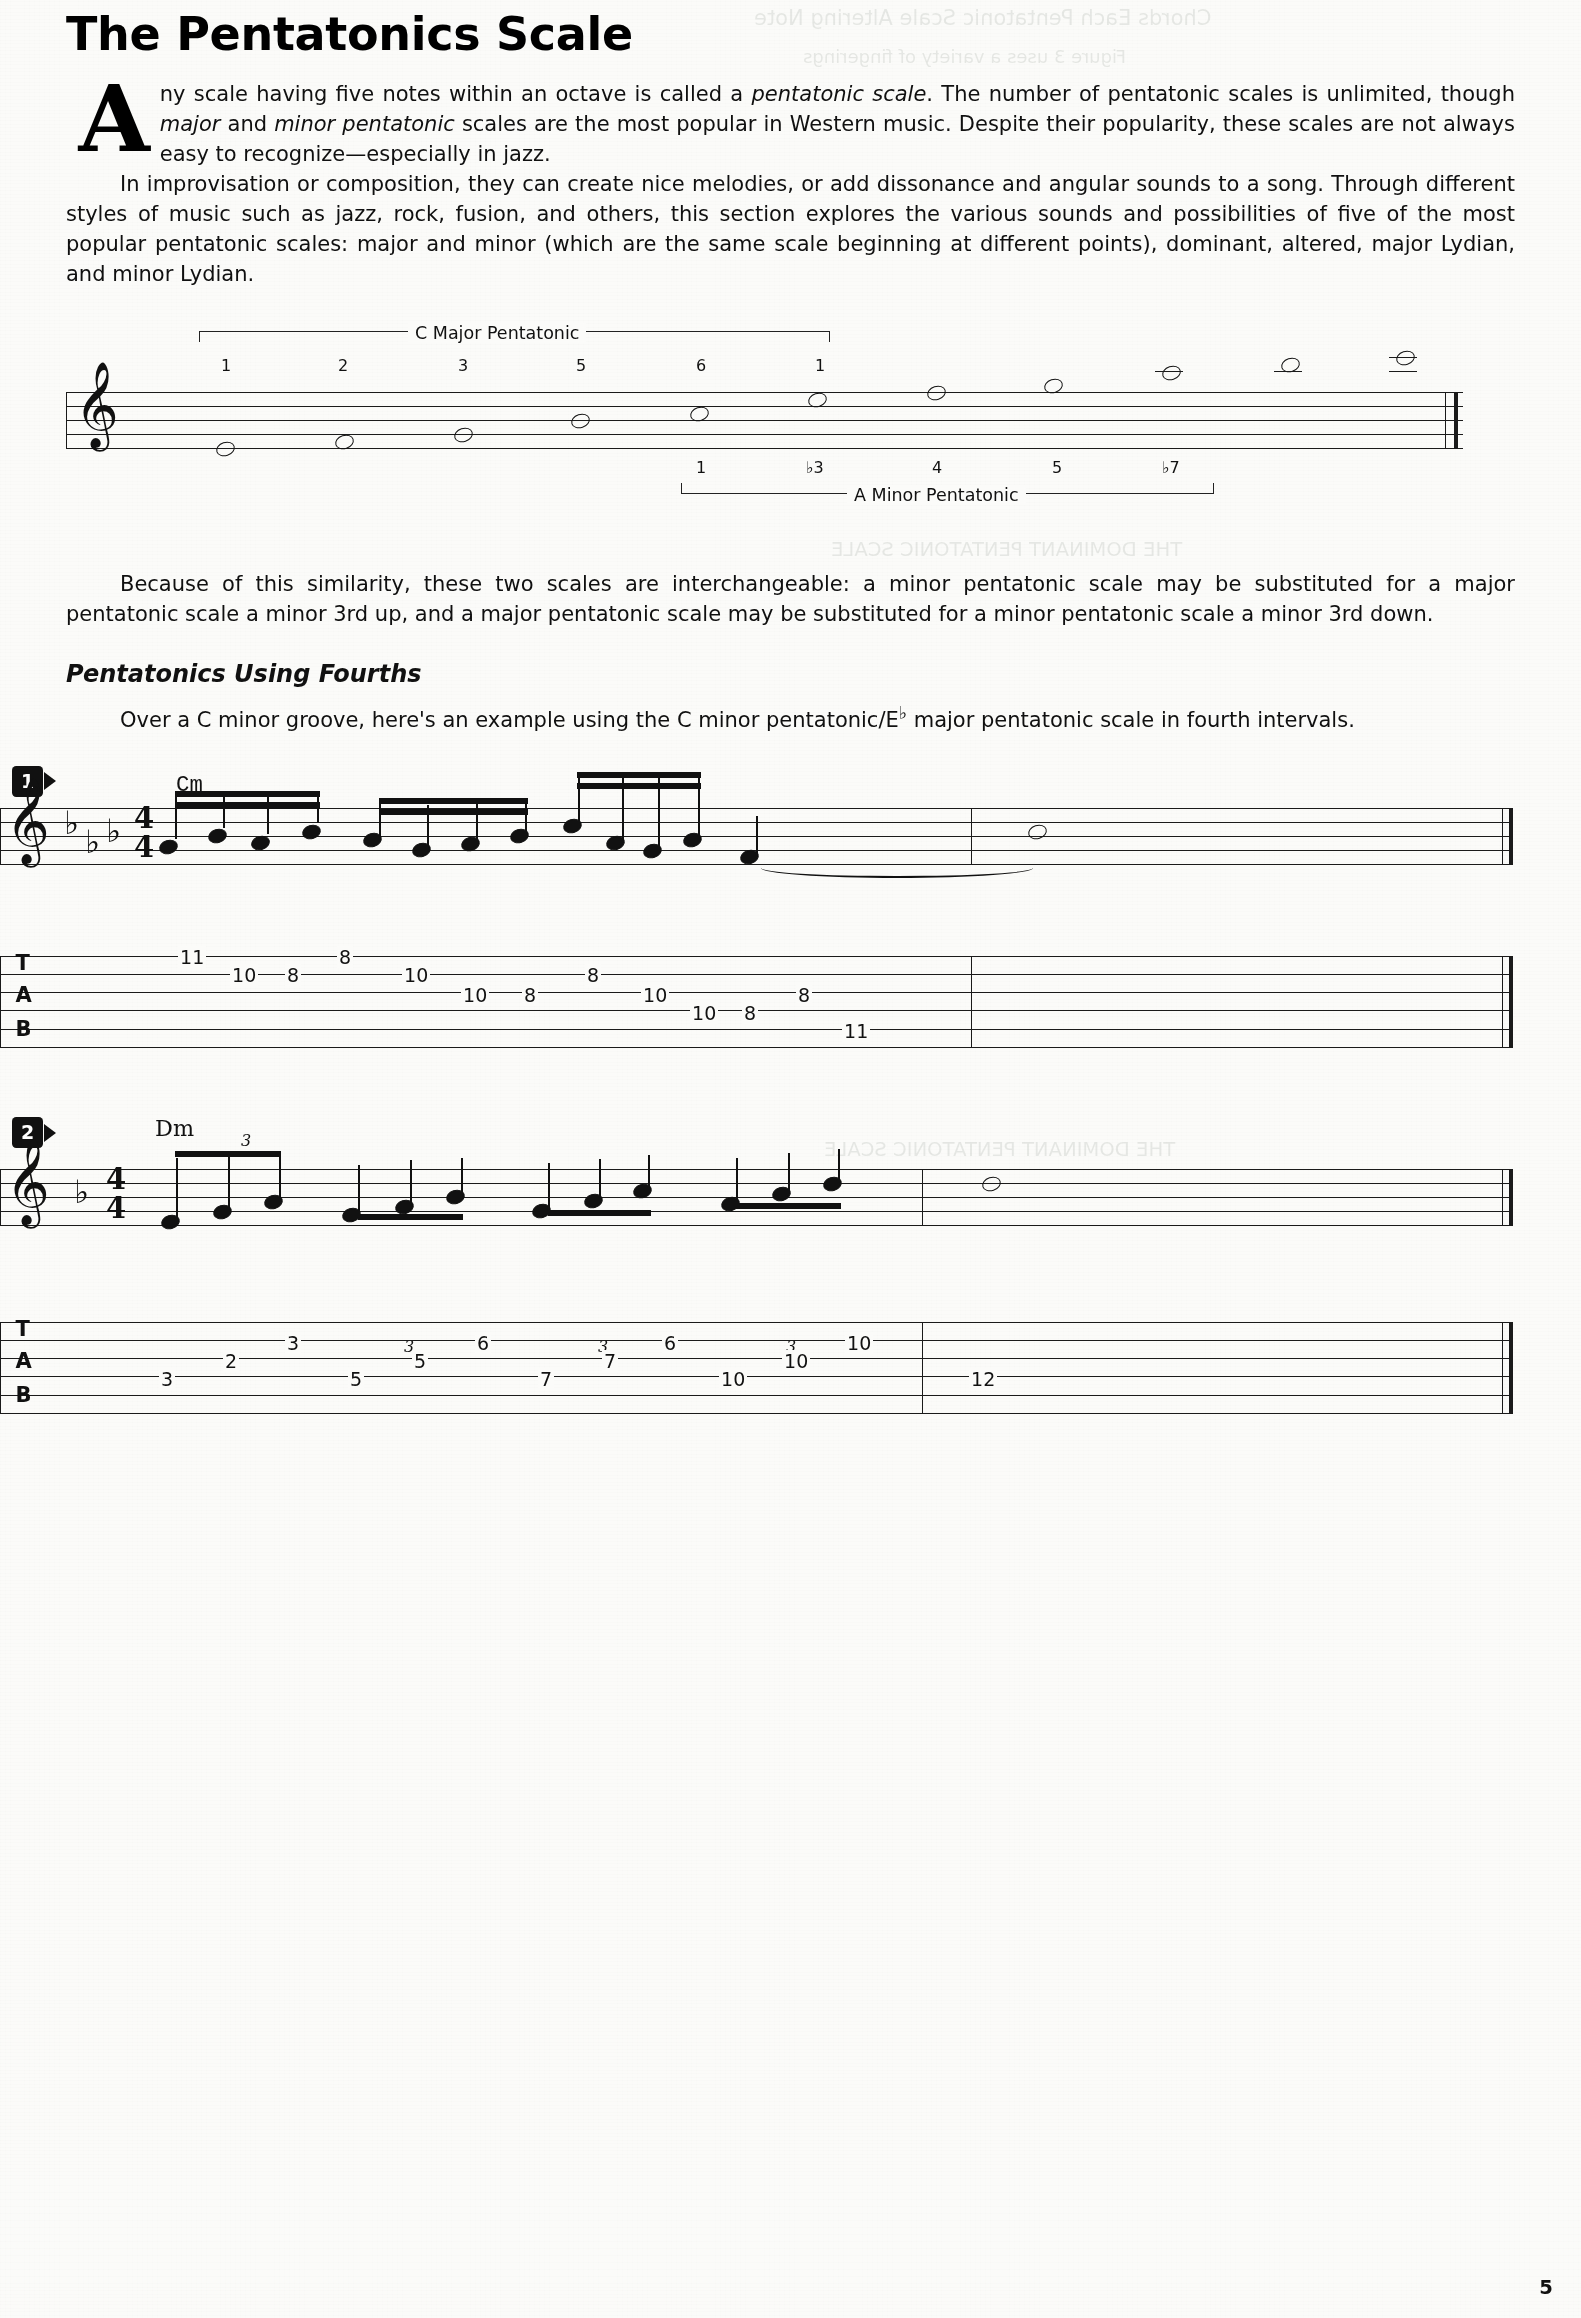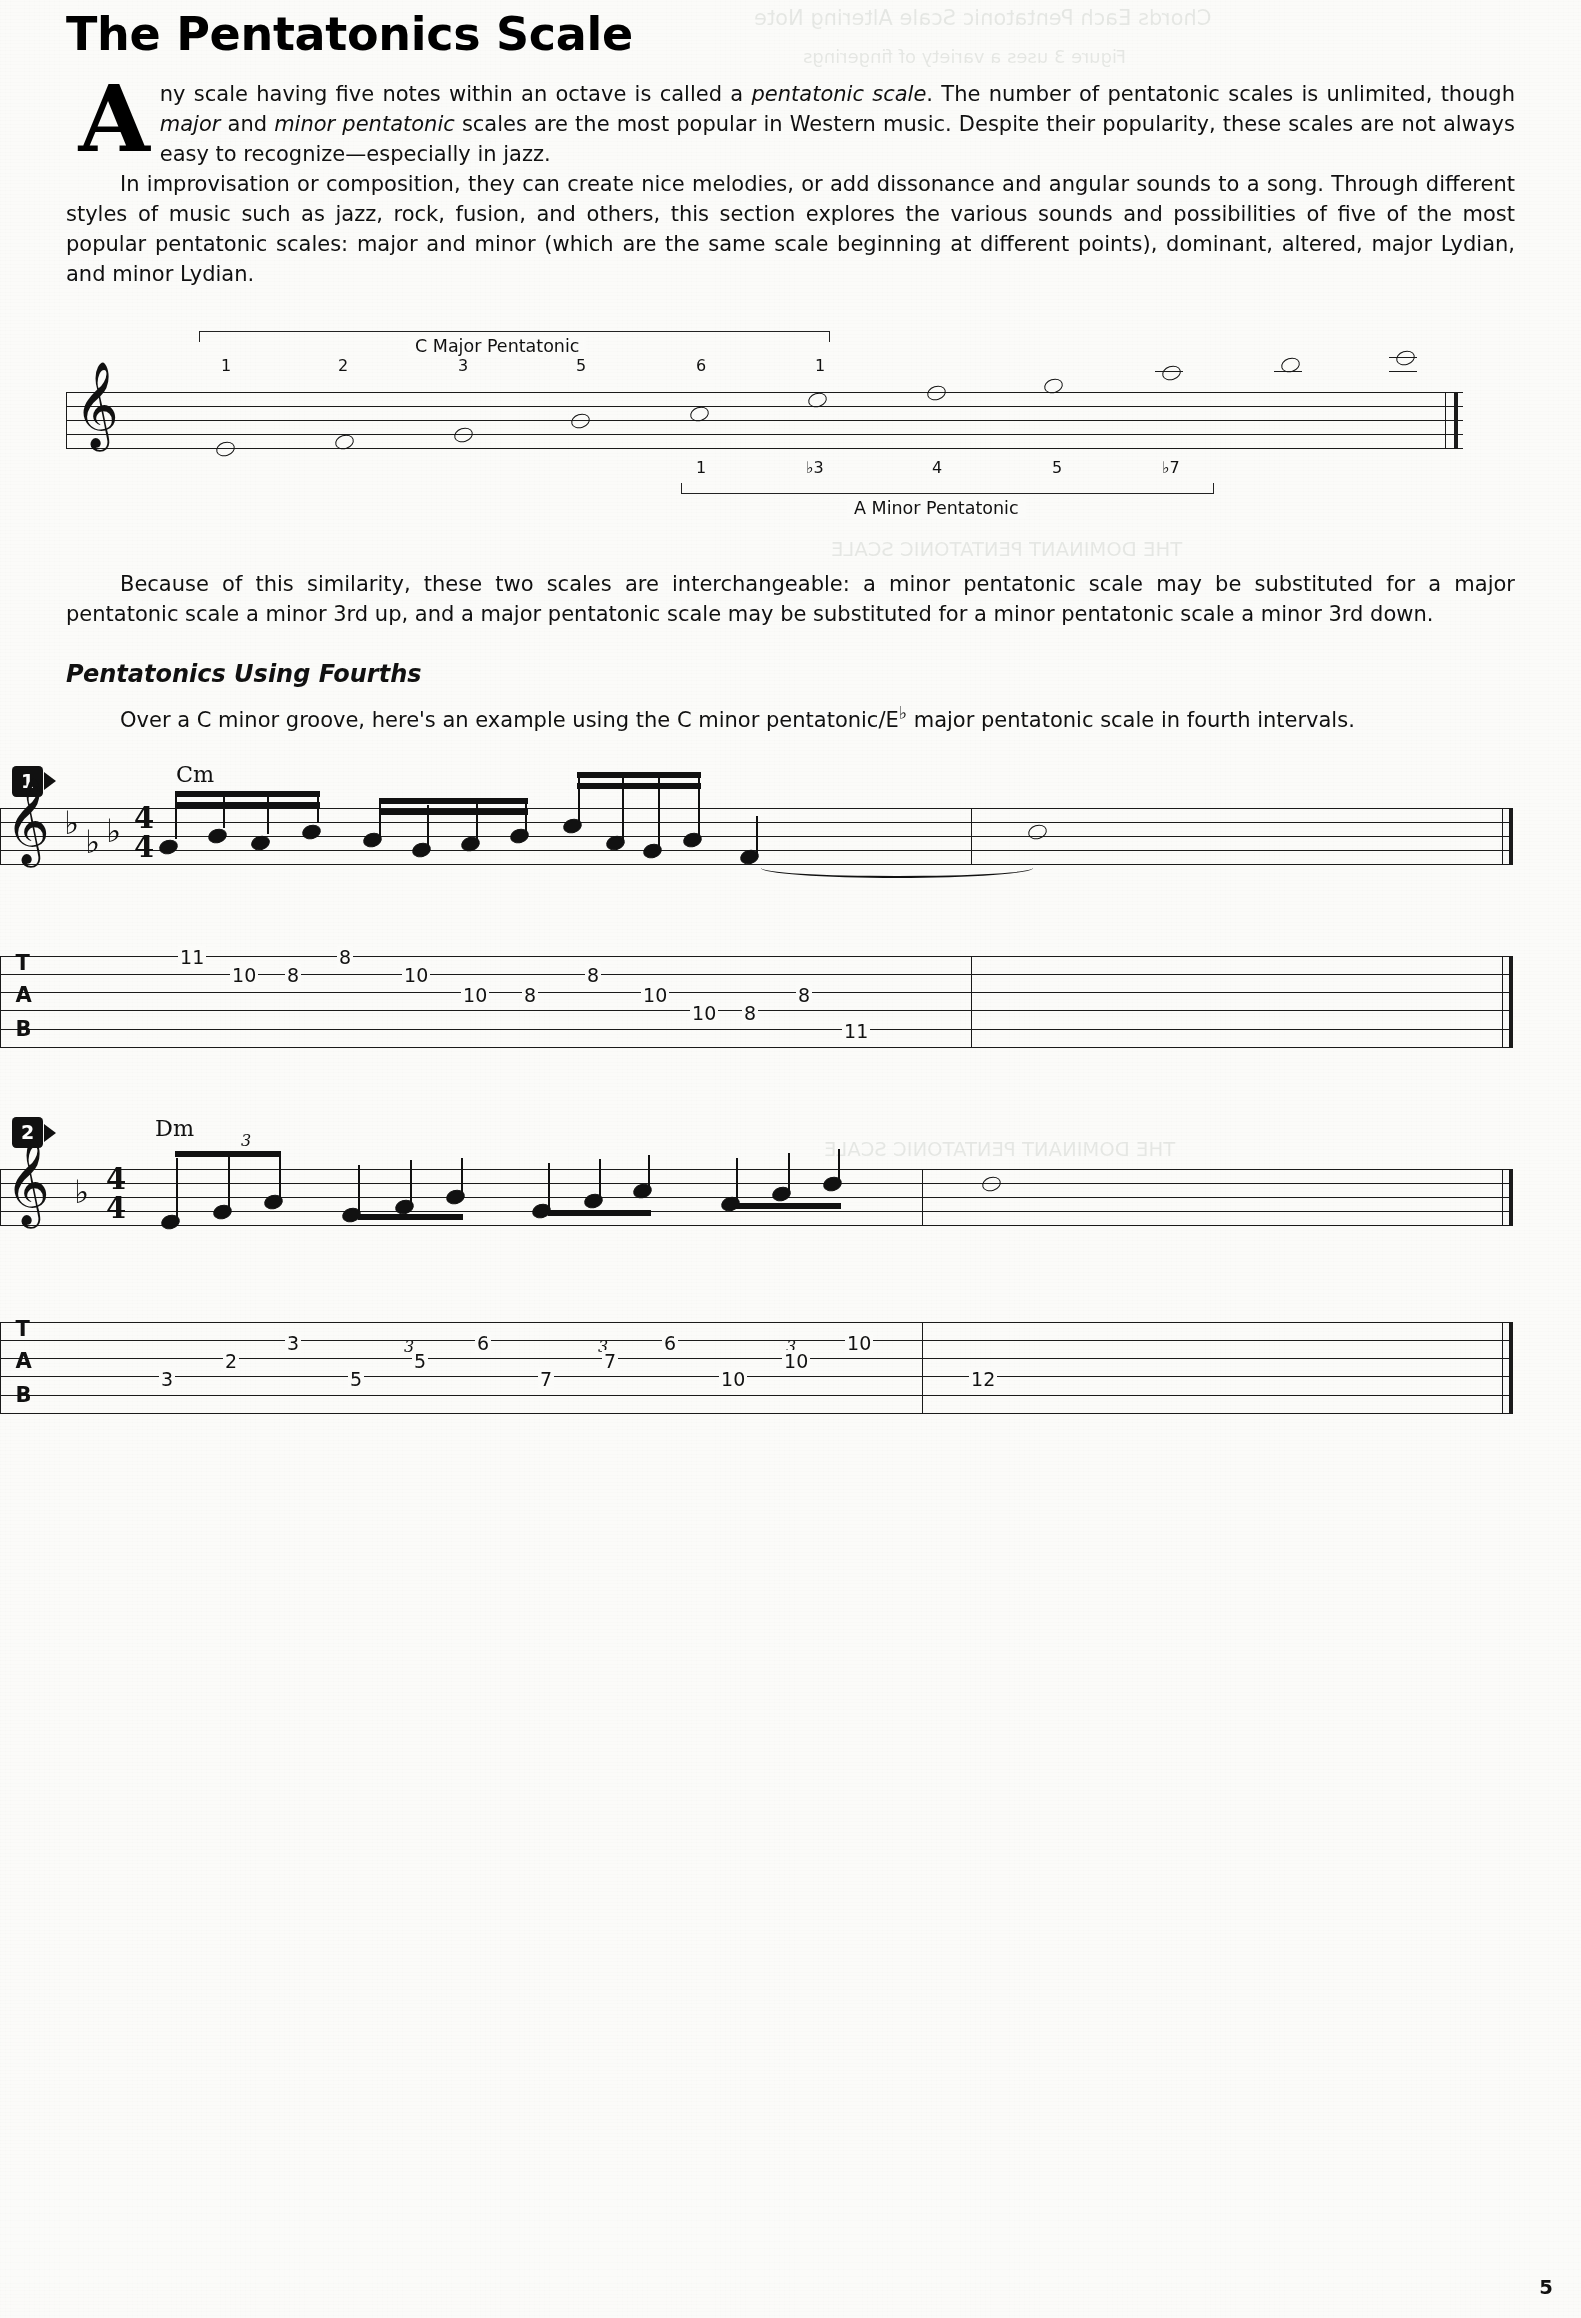--- a/index.html
+++ b/index.html
@@ -138,21 +138,20 @@
     font-size: 16px;
     color: #111;
   }
   .bracket-label {
     position: absolute;
     font-family: "DejaVu Sans", sans-serif;
     font-size: 17.5px;
     color: #111;
     background: #fbfbf9;
     padding: 0 7px;
-    margin-top: 13px;
   }
   .brk {
     position: absolute;
     border-top: 1.4px solid #222;
     border-left: 1.4px solid #222;
     border-right: 1.4px solid #222;
     height: 9.8px;
   }
   .brk.down {
     border-top: none;
@@ -334,21 +333,21 @@
       <div class="bracket-label" style="left:781px; top:175px;">A Minor Pentatonic</div>
     </div>
 
     <p class="body indent para-gap" style="margin-top:29px;">Because of this similarity, these two scales are interchangeable: a minor pentatonic scale may be substituted for a major pentatonic scale a minor 3rd up, and a major pentatonic scale may be substituted for a minor pentatonic scale a minor 3rd down.</p>
 
     <h3 class="subsection">Pentatonics Using Fourths</h3>
     <p class="body indent">Over a C minor groove, here's an example using the C minor pentatonic/E<sup>♭</sup> major pentatonic scale in fourth intervals.</p>
 
     <div class="notation" style="height:328px; margin-top:24px;">
       <div class="exnum" style="left:-54px; top:7px;">1</div>
-      <div class="chordname" style="left:110px; top:2px;">Cm</div>
+      <div class="chordname" style="left:110px; top:13px;font-family:Liberation Mono, monospace;">Cm</div>
 
       <div class="staff" style="position:absolute; left:-66px; top:49px; width:1512px; height:63px;">
         <div class="line" style="top:0px;"></div>
         <div class="line" style="top:14px;"></div>
         <div class="line" style="top:28px;"></div>
         <div class="line" style="top:42px;"></div>
         <div class="line" style="top:56px;"></div>
         <div class="barline" style="left:0px; top:0px; height:57px;"></div>
         <div class="barline" style="left:971px; top:0px; height:57px;"></div>
         <div class="barline" style="left:1502px; top:0px; height:57px;"></div>

